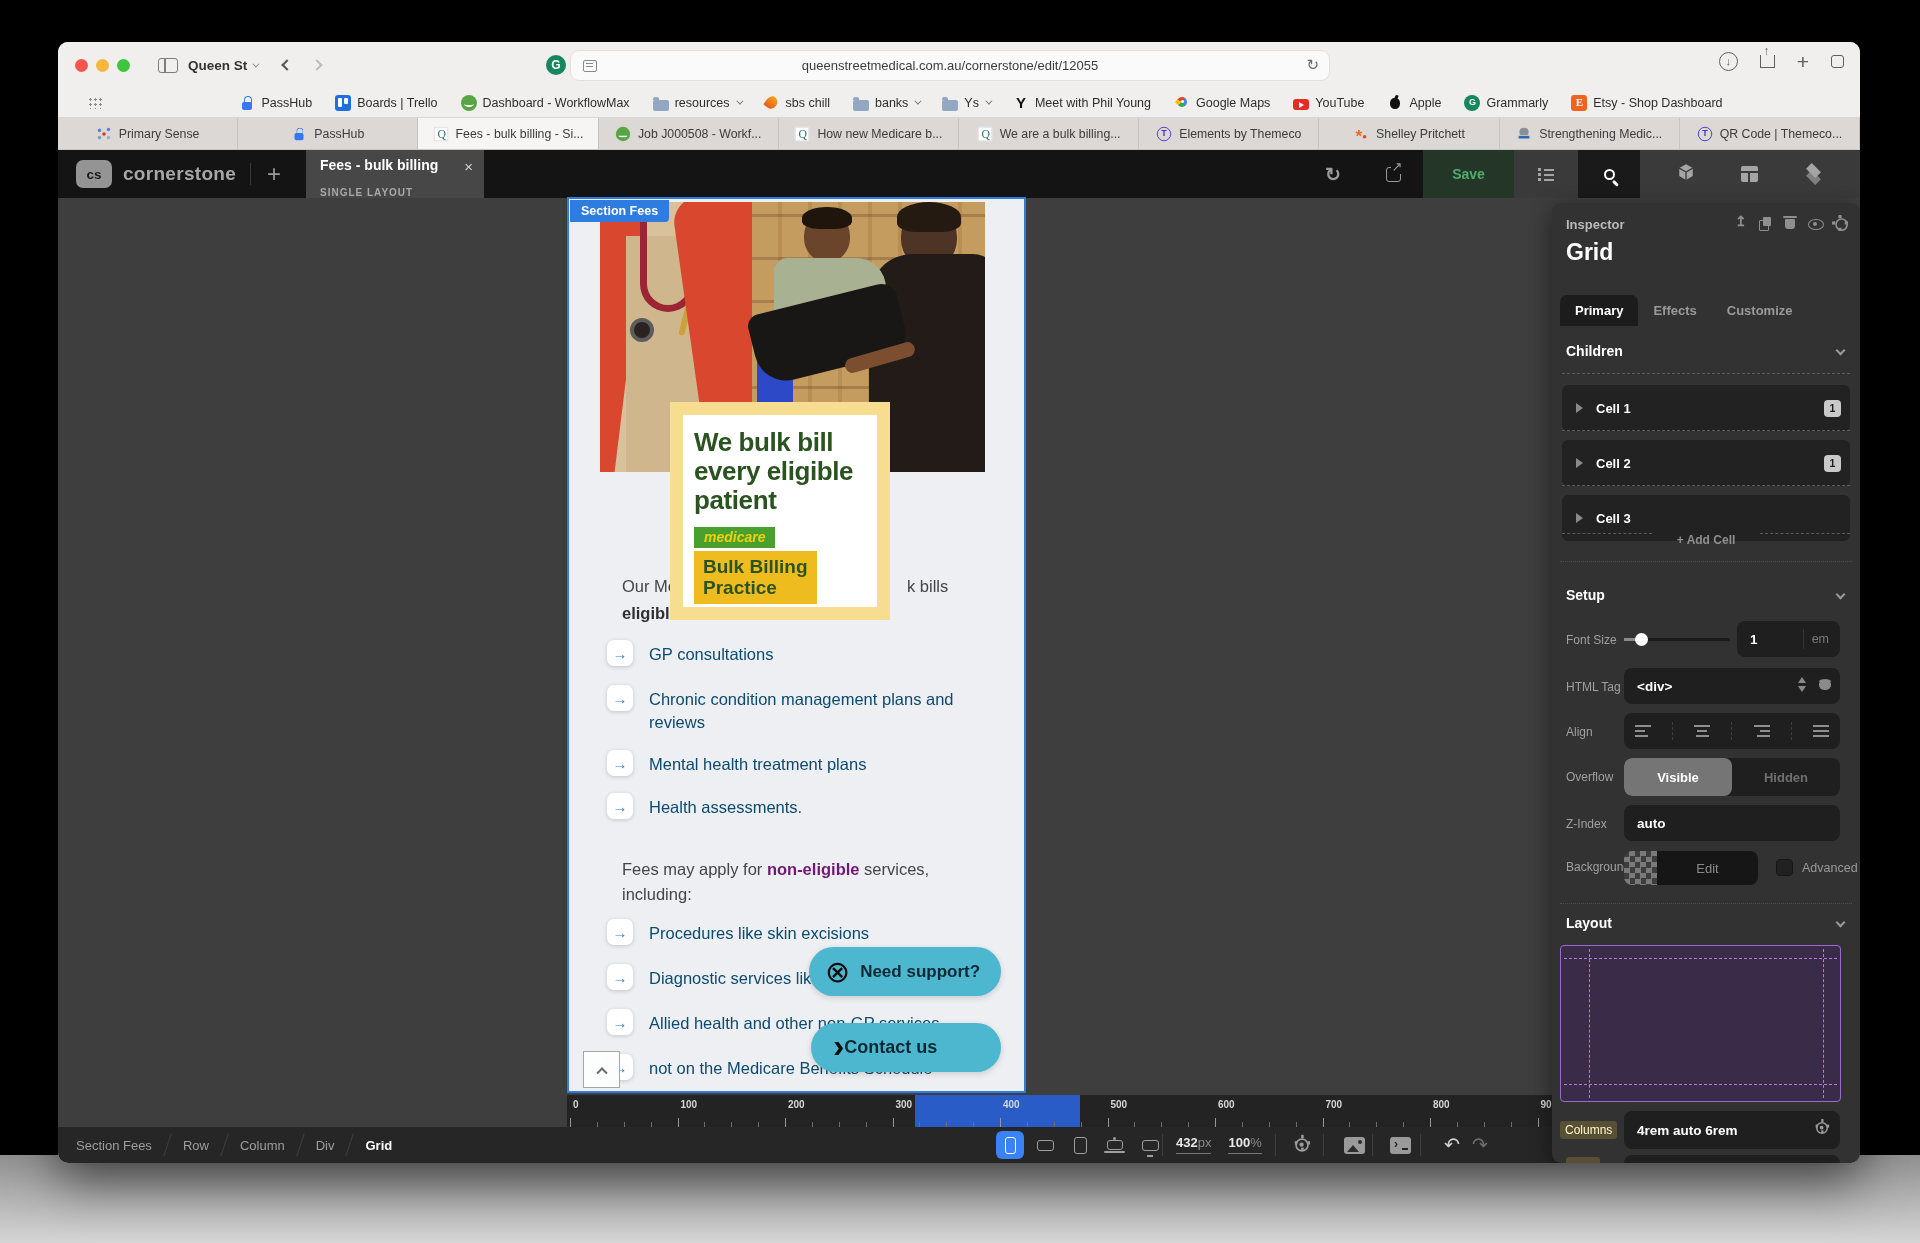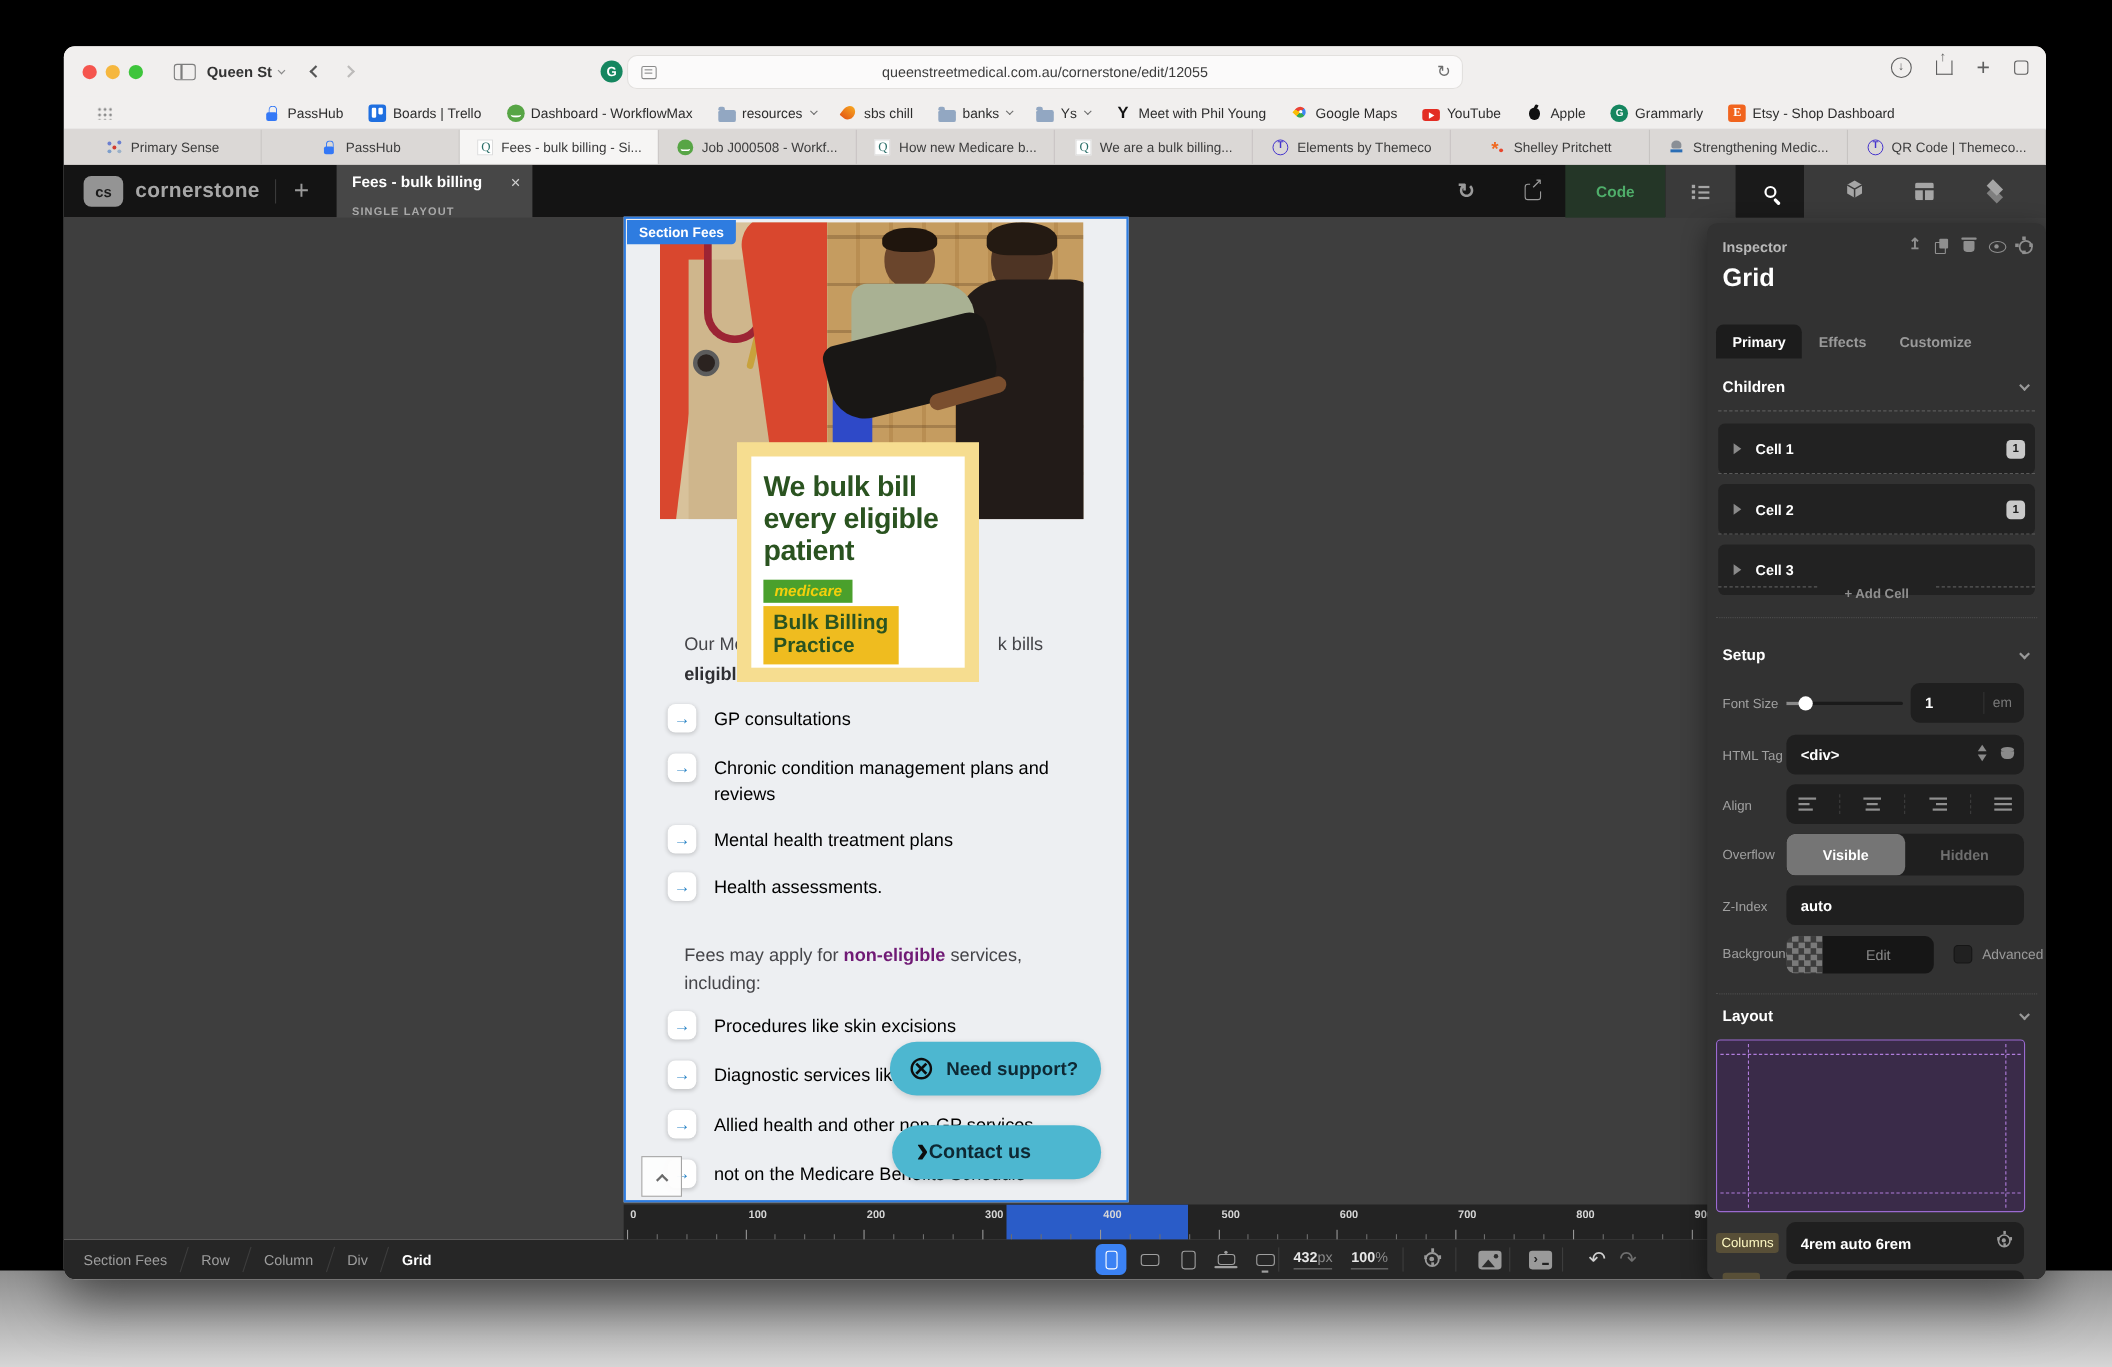--- a/index.html
+++ b/index.html
@@ -182,21 +182,21 @@
 #para1 .fr{position:absolute;left:338px;top:0}
 #para1 .f2{position:absolute;left:53px;top:27px;font-weight:700;color:#2f2f33}
 #promo-card{position:absolute;left:101px;top:203px;width:220px;height:218px;background:#f6dd90;padding:13px;z-index:3}
 #promo-inner{background:#fff;width:100%;height:100%;padding:13px 11px}
 #promo-h{font-size:26px;line-height:1.12;font-weight:700;color:#2a5320;letter-spacing:-.4px}
 #medicare-badge{display:inline-block;background:#4aa02c;color:#f2cf0c;font-style:italic;font-weight:700;font-size:14px;padding:2px 10px 3px;margin-top:12px}
 #bb-badge{display:inline-block;background:#efbc1f;color:#2a5320;font-weight:800;font-size:19px;line-height:1.08;padding:6px 9px;margin-top:3px}
 .clist{position:absolute;left:0;width:100%;z-index:1}
 .crow{position:absolute;left:38px;display:flex}
 .crow .aic{width:26px;height:26px;background:#fff;border-radius:7px;box-shadow:0 1px 4px rgba(0,0,0,.18);color:#2e86c7;font-weight:700;font-size:15px;display:flex;align-items:center;justify-content:center;flex:none}
-.crow .ctext{margin-left:16px;font-size:16.5px;color:#000000;line-height:23px;padding-top:3px;max-width:310px}
+.crow .ctext{margin-left:16px;font-size:16.5px;color:#0c4a6e;line-height:23px;padding-top:3px;max-width:310px}
 #para2{position:absolute;left:53px;top:658px;font-size:16.5px;color:#454549;line-height:25px;z-index:1}
 #para2 b{color:#701a75}
 .pill{position:absolute;background:#4db7d0;border-radius:25px;display:flex;align-items:center;z-index:5;box-shadow:0 2px 6px rgba(0,0,0,.15)}
 #pill-support{left:240px;top:748px;width:192px;height:49px;padding-left:16px}
 #pill-support .wheel{font-size:30px;color:#0d0d0d;line-height:30px}
 #pill-support .ptext{font-size:17px;color:#0e2833;font-weight:600;margin-left:10px}
 #pill-contact{left:242px;top:824px;width:190px;height:49px;padding-left:22px}
 #pill-contact .pchev{font-size:34px;font-weight:800;color:#0d0d0d;line-height:30px;margin-top:-6px}
 #pill-contact .ptext{font-size:18px;color:#0e2833;font-weight:600;margin-left:0}
 #up-btn{position:absolute;left:14px;top:852px;width:37px;height:37px;background:rgba(253,253,253,.95);border:1px solid #a5a5a5;display:flex;align-items:center;justify-content:center;z-index:6}
@@ -417,21 +417,21 @@
       <div class="t2">SINGLE LAYOUT</div>
       <div id="doc-close">×</div>
     </div>
     <div id="hdr-right">
       <div class="hbtn plain">
           <span class="ic-refresh2"></span>
         </div>
       <div class="hbtn plain">
           <span class="ic-ext"></span>
         </div>
-      <div class="hbtn" id="save-btn">Code</div>
+      <div class="hbtn" id="save-btn">Save</div>
       <div class="hbtn grp">
           <span class="ic-list"></span>
         </div>
       <div class="hbtn" id="search-btn">
           <span class="ic-search"></span>
         </div>
       <div id="hdr-tools">
         <span><svg width="18" height="18" viewBox="0 0 16 16">
               <path d="M8 1 14 4.5v7L8 15 2 11.5v-7z" fill="#a5a5a5"></path>
               <path d="M8 8v7M8 8 2 4.5M8 8l6-3.5" stroke="#3a3a3a" stroke-width="1.2" fill="none"></path>

